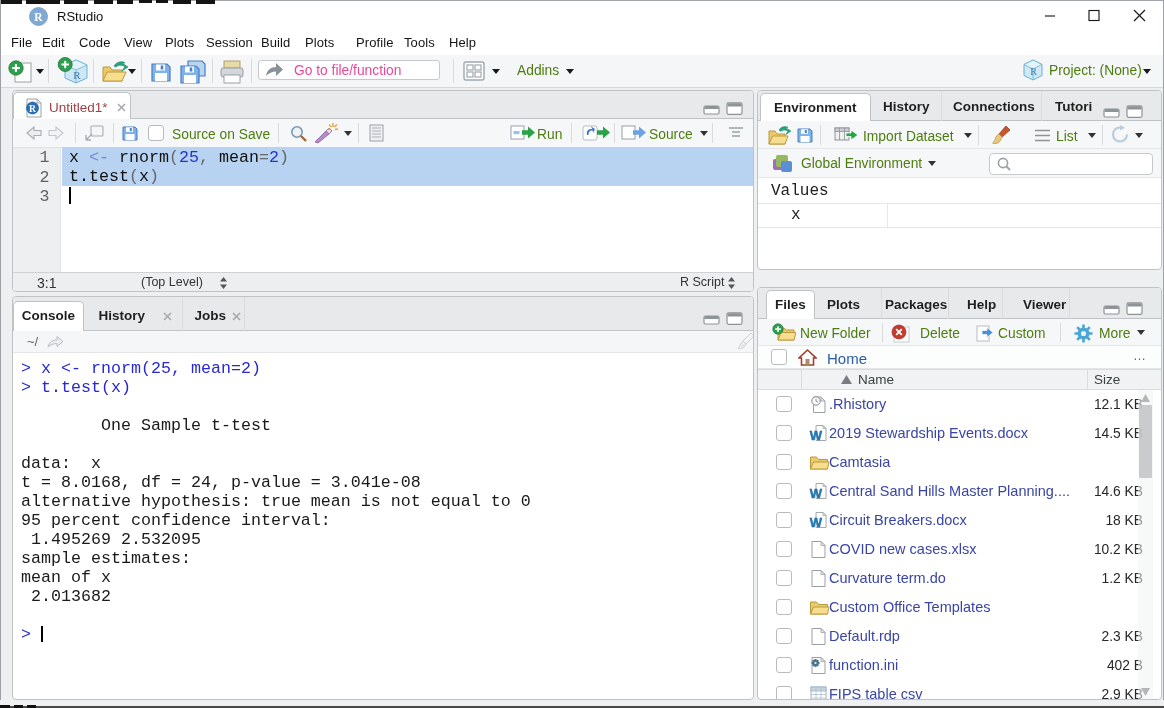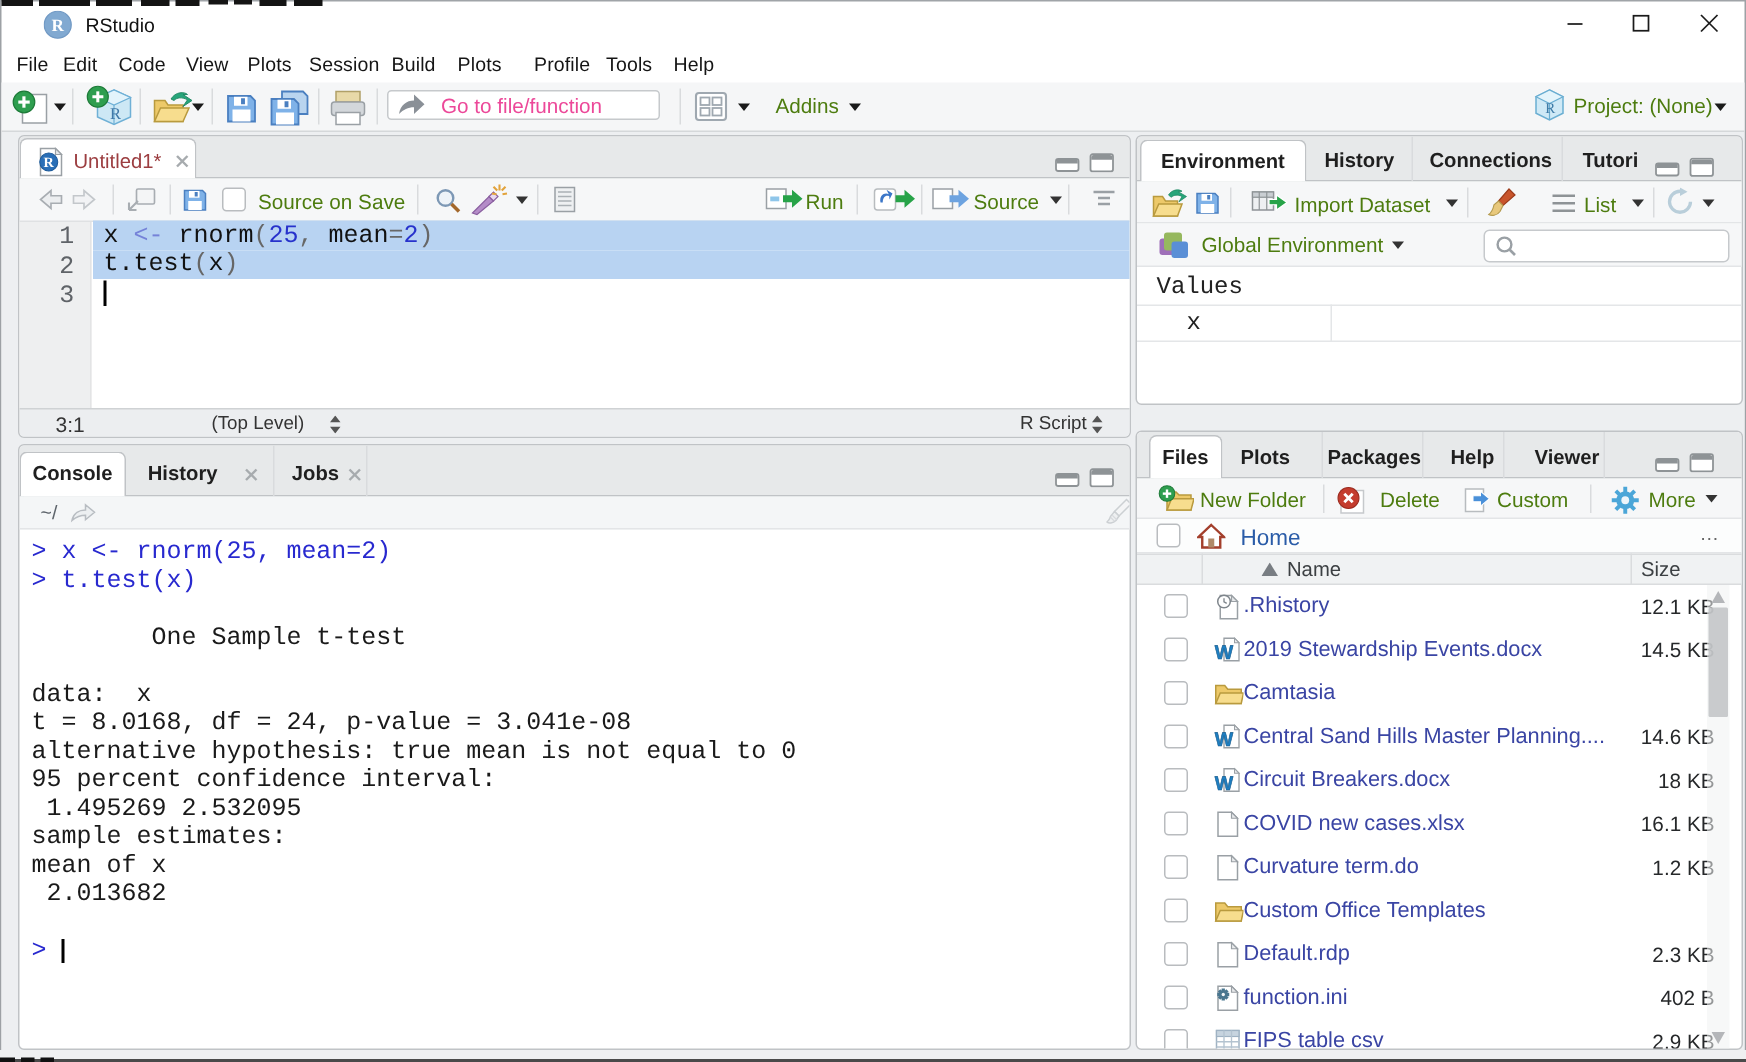--- a/index.html
+++ b/index.html
@@ -519,21 +519,21 @@
     <div class="fname">Circuit Breakers.docx</div>
       <div class="fsize">18 KB</div>
     </div>
   <div class="frow" style="top:247px">
       <div class="cb" style="left:18px;top:6px"></div>
     <svg class="ficon" width="19" height="19" viewBox="0 0 19 19">
         <path d="M3 1.5 L12 1.5 L16 5.5 L16 17.5 L3 17.5 Z" fill="#fff" stroke="#9aa0a5" stroke-width="1"></path>
         <path d="M12 1.5 L12 5.5 L16 5.5 Z" fill="#e8eaec" stroke="#9aa0a5" stroke-width="0.8"></path>
       </svg>
     <div class="fname">COVID new cases.xlsx</div>
-      <div class="fsize">16.1 KB</div>
+      <div class="fsize">10.2 KB</div>
     </div>
   <div class="frow" style="top:276px">
       <div class="cb" style="left:18px;top:6px"></div>
     <svg class="ficon" width="19" height="19" viewBox="0 0 19 19">
         <path d="M3 1.5 L12 1.5 L16 5.5 L16 17.5 L3 17.5 Z" fill="#fff" stroke="#9aa0a5" stroke-width="1"></path>
         <path d="M12 1.5 L12 5.5 L16 5.5 Z" fill="#e8eaec" stroke="#9aa0a5" stroke-width="0.8"></path>
       </svg>
     <div class="fname">Curvature term.do</div>
       <div class="fsize">1.2 KB</div>
     </div>

